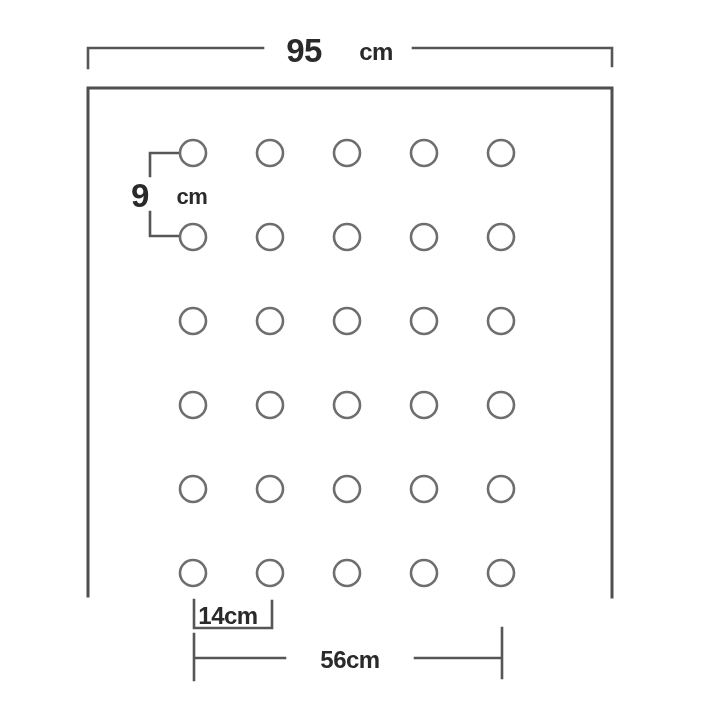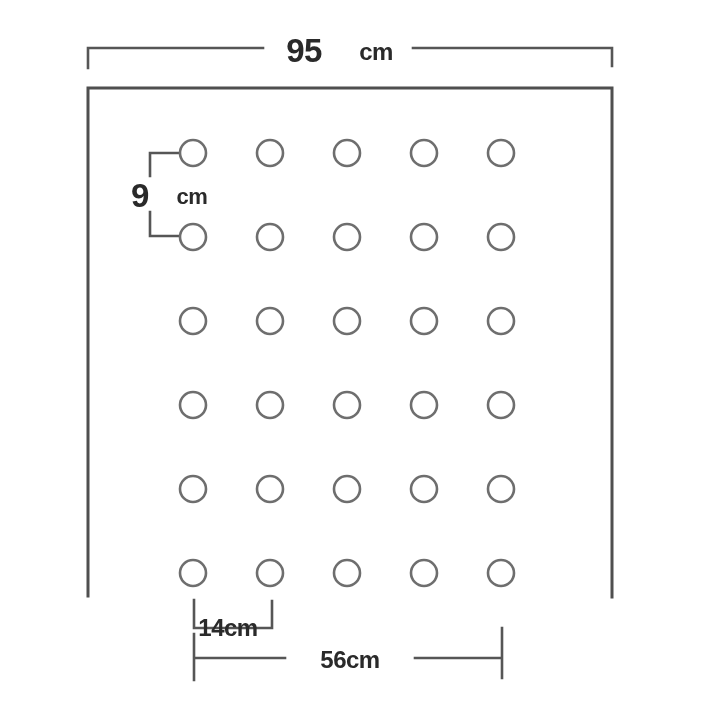--- a/index.html
+++ b/index.html
@@ -28,21 +28,21 @@
     color: #2a2a2a;
     white-space: nowrap;
     letter-spacing: -0.5px;
     line-height: 1;
     user-select: none;
   }
   .lbl-width-value     { left: 304px; top: 50px;  font-size: 33px; }
   .lbl-width-unit      { left: 376px; top: 52px;  font-size: 24px; }
   .lbl-rowspace-value  { left: 140px; top: 195px; font-size: 33px; }
   .lbl-rowspace-unit   { left: 192px; top: 197px; font-size: 22px; }
-  .lbl-holespace       { left: 228px; top: 616px; font-size: 24px; margin-top: 12px; }
+  .lbl-holespace       { left: 228px; top: 616px; font-size: 24px; }
   .lbl-rowspan         { left: 350px; top: 660px; font-size: 24px; }
 </style>
 </head>
 <body>
 
 <div class="canvas">
 
   <svg class="linework" width="713" height="713" viewBox="0 0 713 713">
 
     <path d="M 88 596 L 88 88 L 612 88 L 612 597" fill="none" stroke-width="3" stroke-linecap="square" stroke="#4f4f4f"></path>

